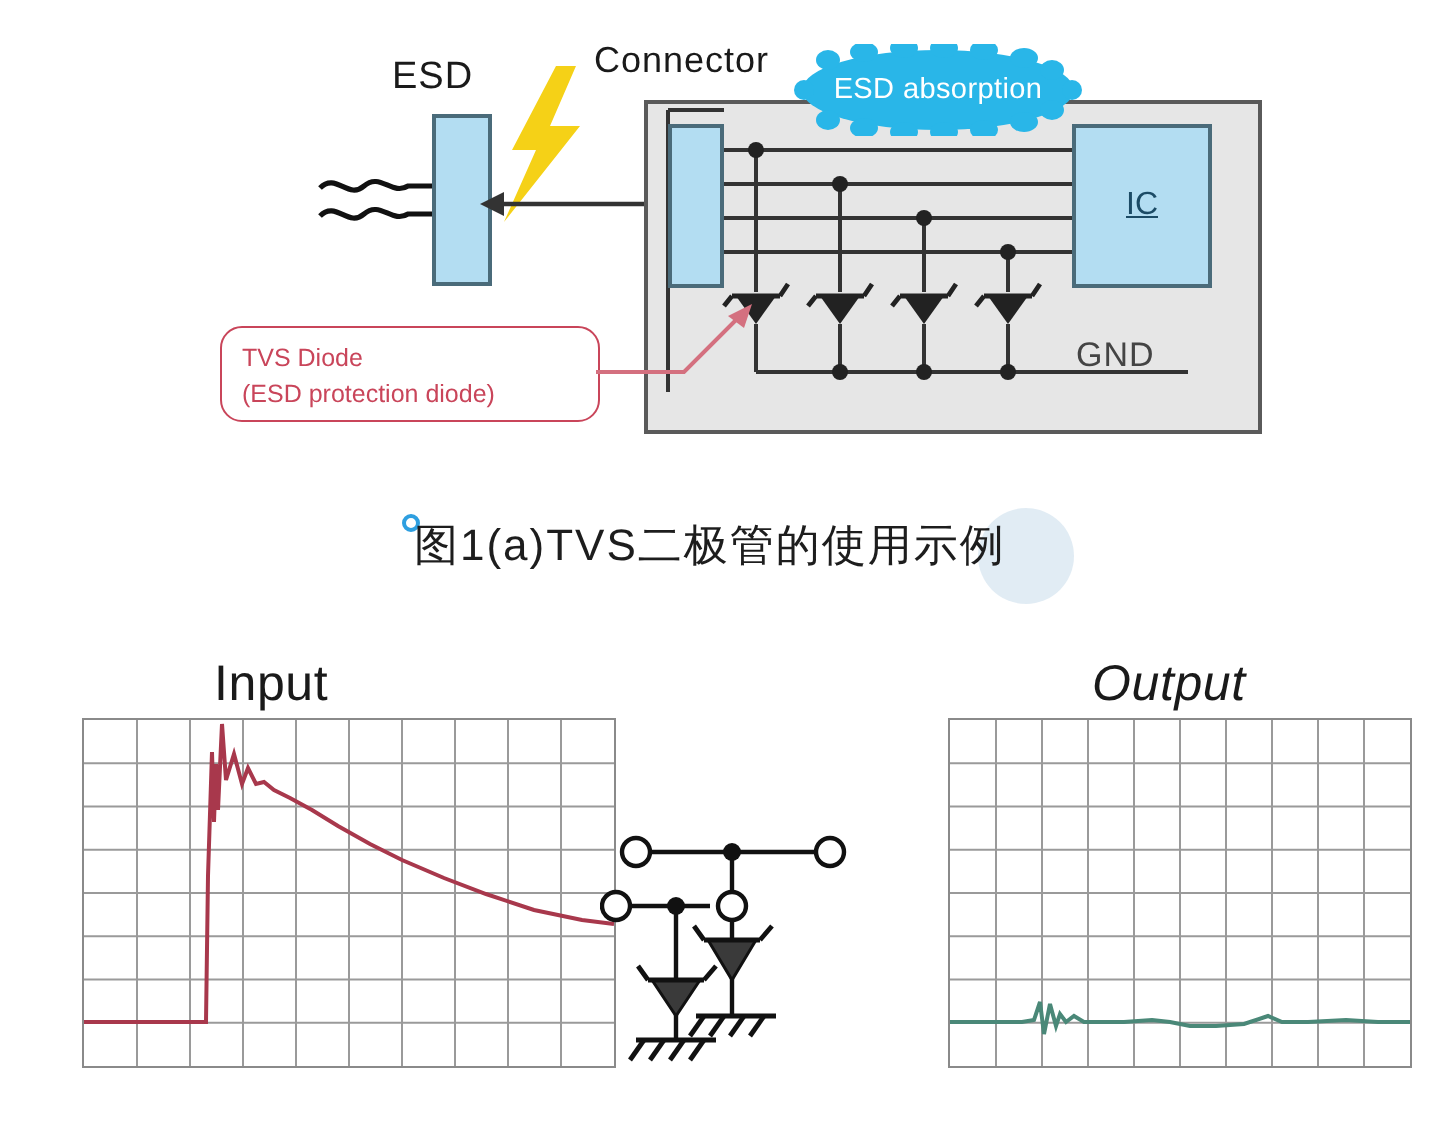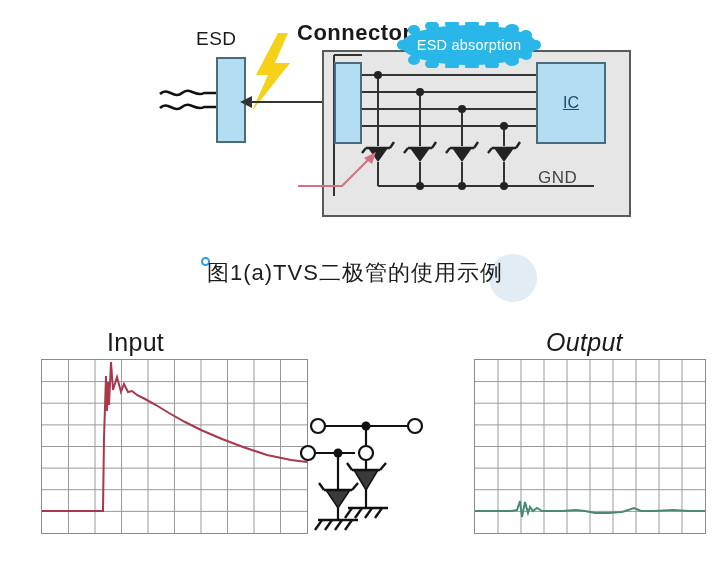--- a/index.html
+++ b/index.html
@@ -4,21 +4,21 @@
 <style>
   html,body{margin:0;padding:0;background:#fff;}
   body{width:725px;height:571px;position:relative;overflow:hidden;
        font-family:"Liberation Sans","DejaVu Sans",sans-serif;}
   .abs{position:absolute;}
 
   
   #fig1{position:absolute;left:0;top:0;width:725px;height:240px;padding-left:40px;}
 
   .label-esd{left:196px;top:28px;font-size:19px;color:#1a1a1a;letter-spacing:.5px;}
-  .label-conn{left:297px;top:20px;font-size:22px;color:#1a1a1a;letter-spacing:.5px;font-weight:bold;}
+  .label-conn{left:297px;top:20px;font-size:18px;color:#1a1a1a;letter-spacing:.5px;}
 
   .esd-block{left:216px;top:57px;width:26px;height:82px;
              background:#b3ddf2;border:2px solid #4a6b7a;}
   .conn-block{left:334px;top:62px;width:24px;height:78px;
               background:#b3ddf2;border:2px solid #4a6b7a;}
 
   .board{left:322px;top:50px;width:305px;height:163px;
          background:#e6e6e6;border:2px solid #5a5a5a;}
   .ic-block{left:536px;top:62px;width:66px;height:78px;
             background:#b3ddf2;border:2px solid #4a6b7a;
@@ -139,20 +139,24 @@
             <ellipse cx="78" cy="44" rx="7" ry="5"></ellipse>
           <ellipse cx="98" cy="43" rx="7" ry="5"></ellipse>
             <ellipse cx="118" cy="39" rx="7" ry="5"></ellipse>
           <ellipse cx="132" cy="33" rx="6" ry="5"></ellipse>
         </g>
       </g>
     </svg>
     <span>ESD absorption</span>
   </div>
 
+  <div class="abs tvs-callout">
+    <div>TVS Diode</div>
+    <div>(ESD protection diode)</div>
+  </div>
   <svg class="abs" style="left:298px;top:148px;" width="82" height="42">
     <path d="M0,38 L44,38 L74,8" fill="none" stroke="#d4707f" stroke-width="2"></path>
     <polygon points="78,4 66,10 74,16" fill="#d4707f"></polygon>
   </svg>
 </div>
 
 <div class="abs cap-disc"></div>
 <div class="abs cap-ring"></div>
 <div class="abs caption">图1(a)TVS二极管的使用示例</div>
 

